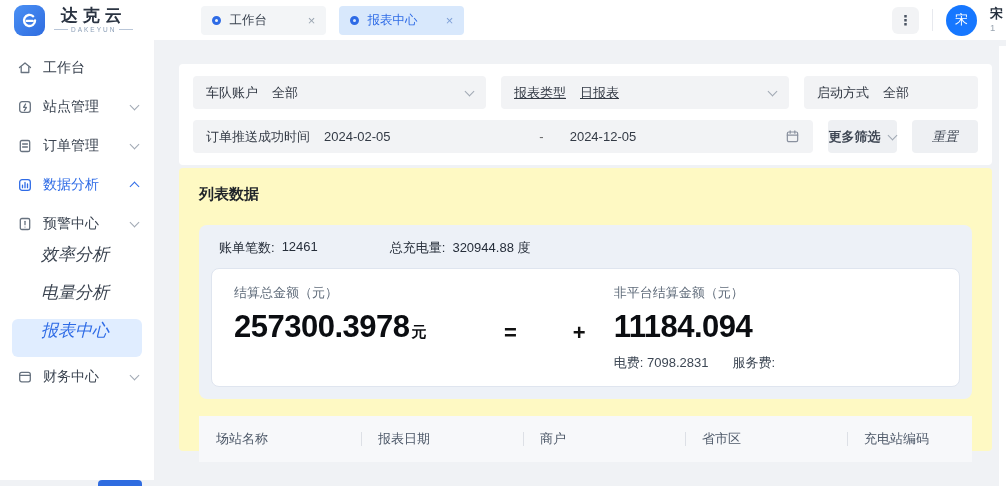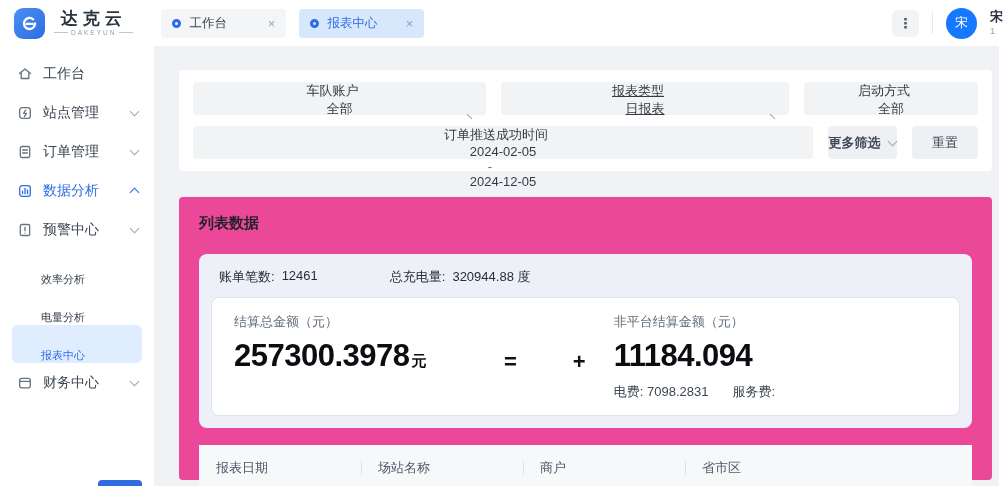--- a/index.html
+++ b/index.html
@@ -1,21 +1,21 @@
 <!DOCTYPE html>
 <html><head>
 <meta charset="utf-8">
 <style>
   * { margin:0; padding:0; box-sizing:border-box; }
   html,body { background:#fff; }
   body { font-family:"Liberation Sans","DejaVu Sans",sans-serif; }
   .screen { position:relative; width:1006px; height:486px; background:#f0f2f5; overflow:hidden; }
 
   
-  .hdr { height:46px; background:#fff; display:flex; align-items:center; padding-left:14px; position:relative; z-index:10; }
+  .hdr { height:40px; background:#fff; display:flex; align-items:center; padding-left:14px; position:relative; z-index:10;gap:40px; }
   .brand { display:flex; align-items:center; gap:9px; }
   .brand-mark { width:31px; height:31px; border-radius:9px; background:linear-gradient(135deg,#4a90f4,#2f6ce0); display:flex; align-items:center; justify-content:center; }
   .brand-text { display:flex; flex-direction:column; align-items:center; }
   .brand-name { font-size:17px; font-weight:700; color:#2b3442; letter-spacing:5px; line-height:1.1; }
   .brand-sub { font-size:6.5px; color:#8da0b8; letter-spacing:2px; display:flex; align-items:center; gap:3px; }
   .brand-sub::before,.brand-sub::after { content:""; width:14px; height:1px; background:#b9c6d8; }
   .tabs { display:flex; gap:13px; margin-left:28px; }
   .tab { width:125px; height:29px; background:#f3f5f7; border-radius:4px; display:flex; align-items:center; gap:8px; padding:0 11px; font-size:12.5px; color:#3a4350; cursor:pointer; }
   .tab.active { background:#d8e8fc; color:#2e6be6; }
   .tab-dot { width:9px; height:9px; border-radius:50%; border:3px solid #2e6be6; flex:none; }
@@ -33,47 +33,47 @@
   .main { display:flex; height:440px; }
 
   
   .sidebar { width:155px; background:#fff; border-right:1px solid #f0f1f4; padding-top:8px; flex:none; }
   .nav-item { height:39px; display:flex; align-items:center; gap:10px; padding:0 16px 0 17px; font-size:14px; color:#3a4350; cursor:pointer; }
   .nav-item svg { flex:none; color:#67727f; }
   .nav-item.active-group { color:#2e6be6; }
   .nav-item.active-group svg { color:#2e6be6; }
   .chev { width:7px; height:7px; border-right:1.6px solid #a0a8b3; border-bottom:1.6px solid #a0a8b3; transform:rotate(45deg); margin-left:auto; margin-top:-3px; }
   .chev.up { transform:rotate(-135deg); margin-top:4px; border-color:#2e6be6; }
-  .sub-item { height:38px; display:flex; align-items:flex-end; padding-left:41px; font-size:11px; color:#3a4350; cursor:pointer; }
+  .sub-item { height:38px; display:flex; align-items:flex-start; padding-left:41px; font-size:17px; color:#3a4350; cursor:pointer;font-style:italic; }
   .sub-item.active { background:#e0edff; color:#2e6be6; margin:0 12px; border-radius:6px; padding-left:29px; }
 
   
   .content { flex:1; padding:24px 14px 0 24px; min-width:0; }
 
   .filter-card { background:#fff; border-radius:4px; padding:12px 14px; }
   .filter-row { display:flex; gap:15px; }
   .filter-row + .filter-row { margin-top:11px; }
-  .pill { background:#f2f3f5; border-radius:4px; height:33px; display:flex; align-items:center; padding:0 13px; font-size:13px; color:#333a45;flex-direction:column; }
+  .pill { background:#f2f3f5; border-radius:4px; height:33px; display:flex; align-items:center; padding:0 13px; font-size:13px; color:#333a45; }
   .pill .p-label { color:#333a45; margin-right:14px; white-space:nowrap; }
   .pill .p-value { color:#333a45; white-space:nowrap; }
   .pill .chev { margin-left:auto; margin-top:-2px; }
   .pill-fleet { width:293px; }
   .pill-type  { width:288px;text-decoration:underline; }
   .pill-start { flex:1; }
   .pill-date  { width:620px; flex:none; }
   .pill-date .p-start { flex:1; }
   .pill-date .p-sep { color:#666; margin-right:26px; }
   .pill-date .p-end { flex:1; }
   .btn { background:#eef0f3; border-radius:4px; height:33px; display:flex; align-items:center; justify-content:center; gap:9px; font-size:13px; color:#3f4754; cursor:pointer; }
   .btn-more { width:96px;font-weight:bold; }
   .btn-more .chev { margin:0 0 2px 0; }
-  .btn-reset { width:92px; }
-
-  
-  .list-card { background:#ec4899; border-radius:4px; margin-top:26px; padding:17px 20px 0; height:283px; }
+  .btn-reset { width:92px;font-style:italic; }
+
+  
+  .list-card { background:#fef9c3; border-radius:4px; margin-top:3px; padding:17px 20px 0; height:283px; }
   .list-title { font-size:15px; font-weight:700; color:#1f2329; }
   .stats-wrap { margin-top:21px; background:#edf1f7; border-radius:8px; padding:11px 12px 12px; }
   .stats-row { display:flex; gap:72px; padding:3px 8px 11px; font-size:13px; color:#262e3a; }
   .stat { display:flex; gap:7px; }
   .stat .s-label { color:#262e3a; }
   .summary-card { background:#fff; border:1px solid #dfe5ef; border-radius:8px; padding:15px 22px 13px; display:flex; align-items:flex-start; }
   .sum-col .s-cap { font-size:13px; color:#5f6b7a; margin-bottom:9px; }
   .amount { font-size:31px; font-weight:800; color:#0b0d11; letter-spacing:-0.5px; line-height:1.05; white-space:nowrap; }
   .amount .unit { font-size:15px; font-weight:700; margin-left:2px; }
   .op { font-size:22px; font-weight:700; color:#111; margin-top:36px; }
@@ -277,24 +277,25 @@
               <div class="s-cap">非平台结算金额（元）</div>
               <div class="amount"><span>11184.094</span></div>
               <div class="fees">
                 <span class="f-elec"><span>电费:</span> <span>7098.2831</span></span><span>服务费:</span> 
               </div>
             </div>
           </div>
         </div>
 
         <div class="table-header">
+          <div class="th">场站名称</div>
           <div class="th">报表日期</div>
-          <div class="th">场站名称</div>
           <div class="th">商户</div>
           <div class="th">省市区</div>
+          <div class="th">充电站编码</div>
         </div>
       </div>
     </section>
   </div>
 
   <div class="scroll-strip"></div>
   <div class="bottom-fragment"></div>
 </div>
 
 </body></html>

